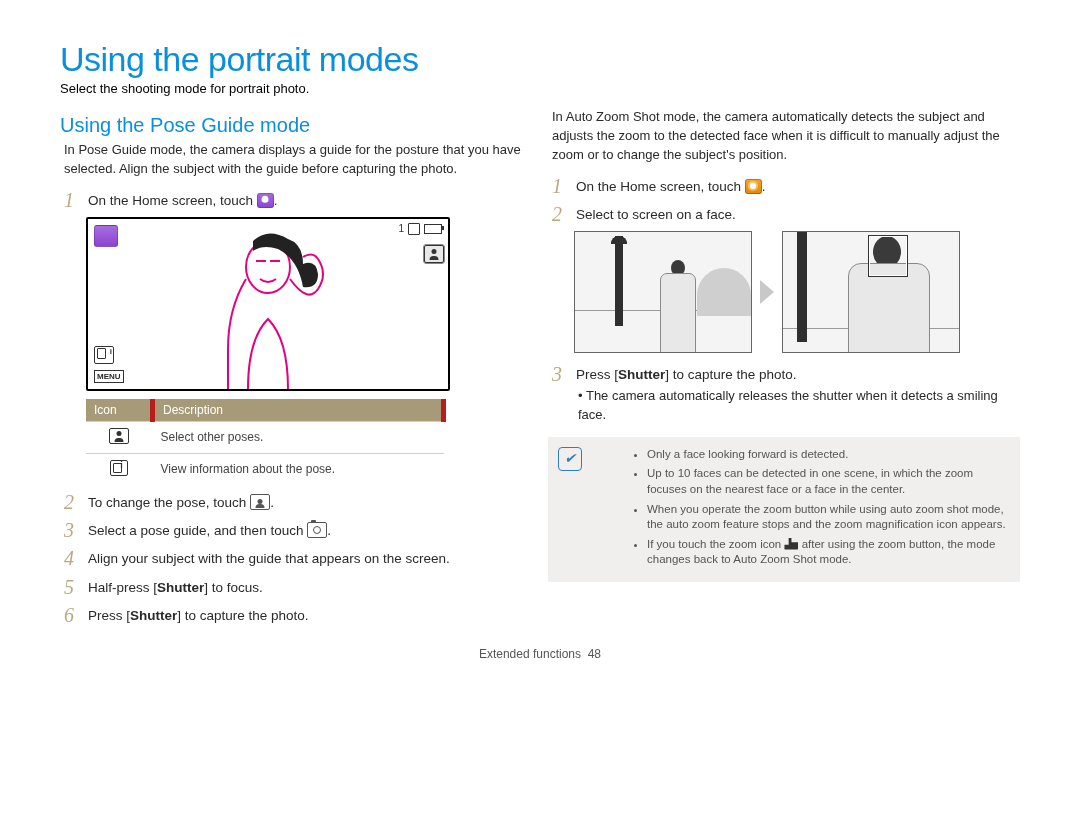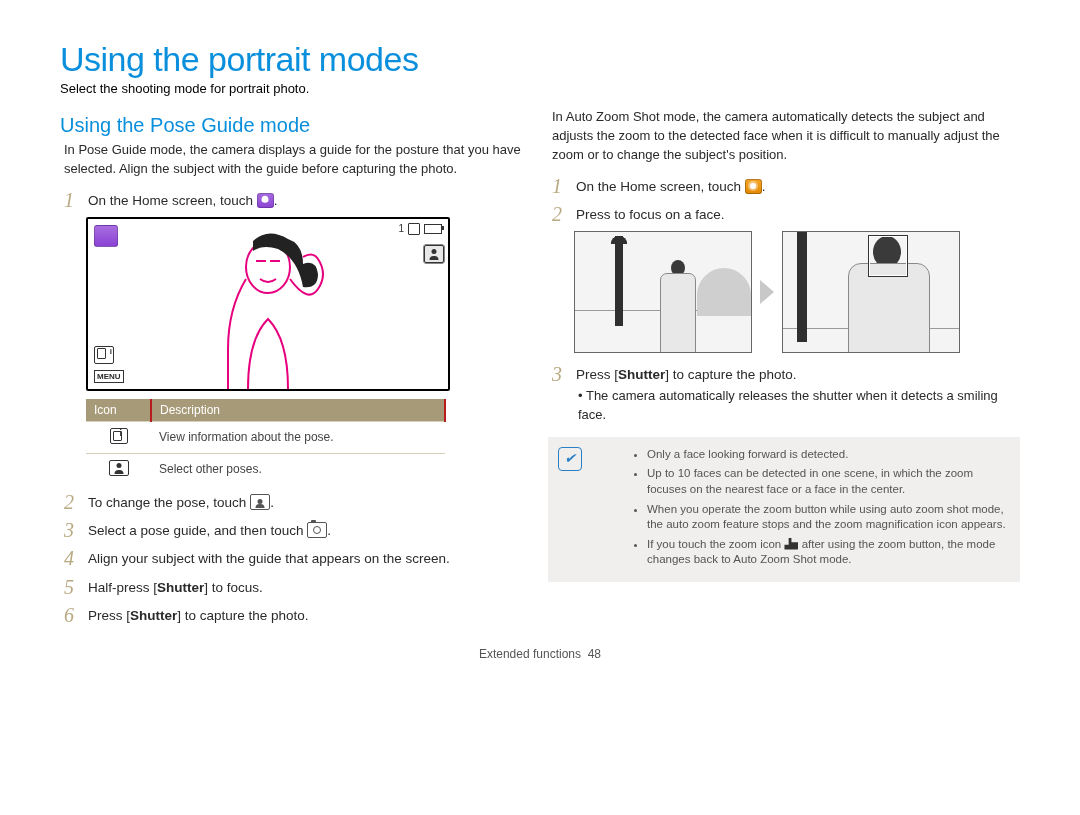--- a/index.html
+++ b/index.html
@@ -212,21 +212,21 @@
     border-collapse: collapse;
     width: 360px;
     font-size: 12px;
   }
   .ictable th {
     background:#a79a78;
     color:#fff;
     font-weight:normal;
     text-align:left;
     padding:4px 8px;
-    border-right:2px solid #b91c1c;
+    border-right:5px solid #b91c1c;
   }
   .ictable td {
     border-top:1px solid #d8cfb9;
     padding:6px 8px;
     color:#444;
   }
   .ic-info {
     display:inline-block;width:16px;height:14px;border:1px solid #333;border-radius:2px;position:relative;background:#fff;
   }
   .ic-info::after{content:"i";position:absolute;left:9px;top:-1px;font-size:9px;font-weight:bold;color:#333;}
@@ -350,27 +350,27 @@
         </div>
       </div>
 
       <table class="ictable">
         <tbody>
             <tr>
           <th style="width:48px">Icon</th>
           <th>Description</th>
         </tr>
         <tr>
+          <td style="text-align:center"><span class="ic-pose2"></span></td>
+          <td>Select other poses.</td>
+        </tr>
+        <tr>
           <td style="text-align:center"><span class="ic-info"></span></td>
           <td>View information about the pose.</td>
         </tr>
-        <tr>
-          <td style="text-align:center"><span class="ic-pose2"></span></td>
-          <td>Select other poses.</td>
-        </tr>
       </tbody>
         </table>
 
       <div class="step-row">
         <span class="step-num">2</span>
         <span class="step-body">
           <span>To change the pose, touch </span>
           <span class="icon-box icon-pose"></span><span>.</span>
         </span>
       </div>
@@ -409,21 +409,21 @@
       <div class="step-row">
         <span class="step-num">1</span>
         <span class="step-body">
           <span>On the Home screen, touch </span>
           <span class="inline-icon icon-orange"></span><span>.</span>
         </span>
       </div>
 
       <div class="step-row">
         <span class="step-num">2</span>
-        <span class="step-body">Press to focus on a face.</span>
+        <span class="step-body">Select to screen on a face.</span>
       </div>
 
       <div class="img-row">
         <div class="gray-shot">
           <div class="horizon" style="top:78px;"></div>
           <div class="lamp" style="left:40px;top:4px;height:90px;"><span></span></div>
           <div class="lamp" style="left:40px;top:4px;height:0;"></div>
 
           <div class="head" style="left:96px;top:28px;width:14px;height:16px;"></div>
           <div class="person" style="left:86px;top:42px;width:34px;height:78px;border-radius:6px 6px 0 0;"></div>

